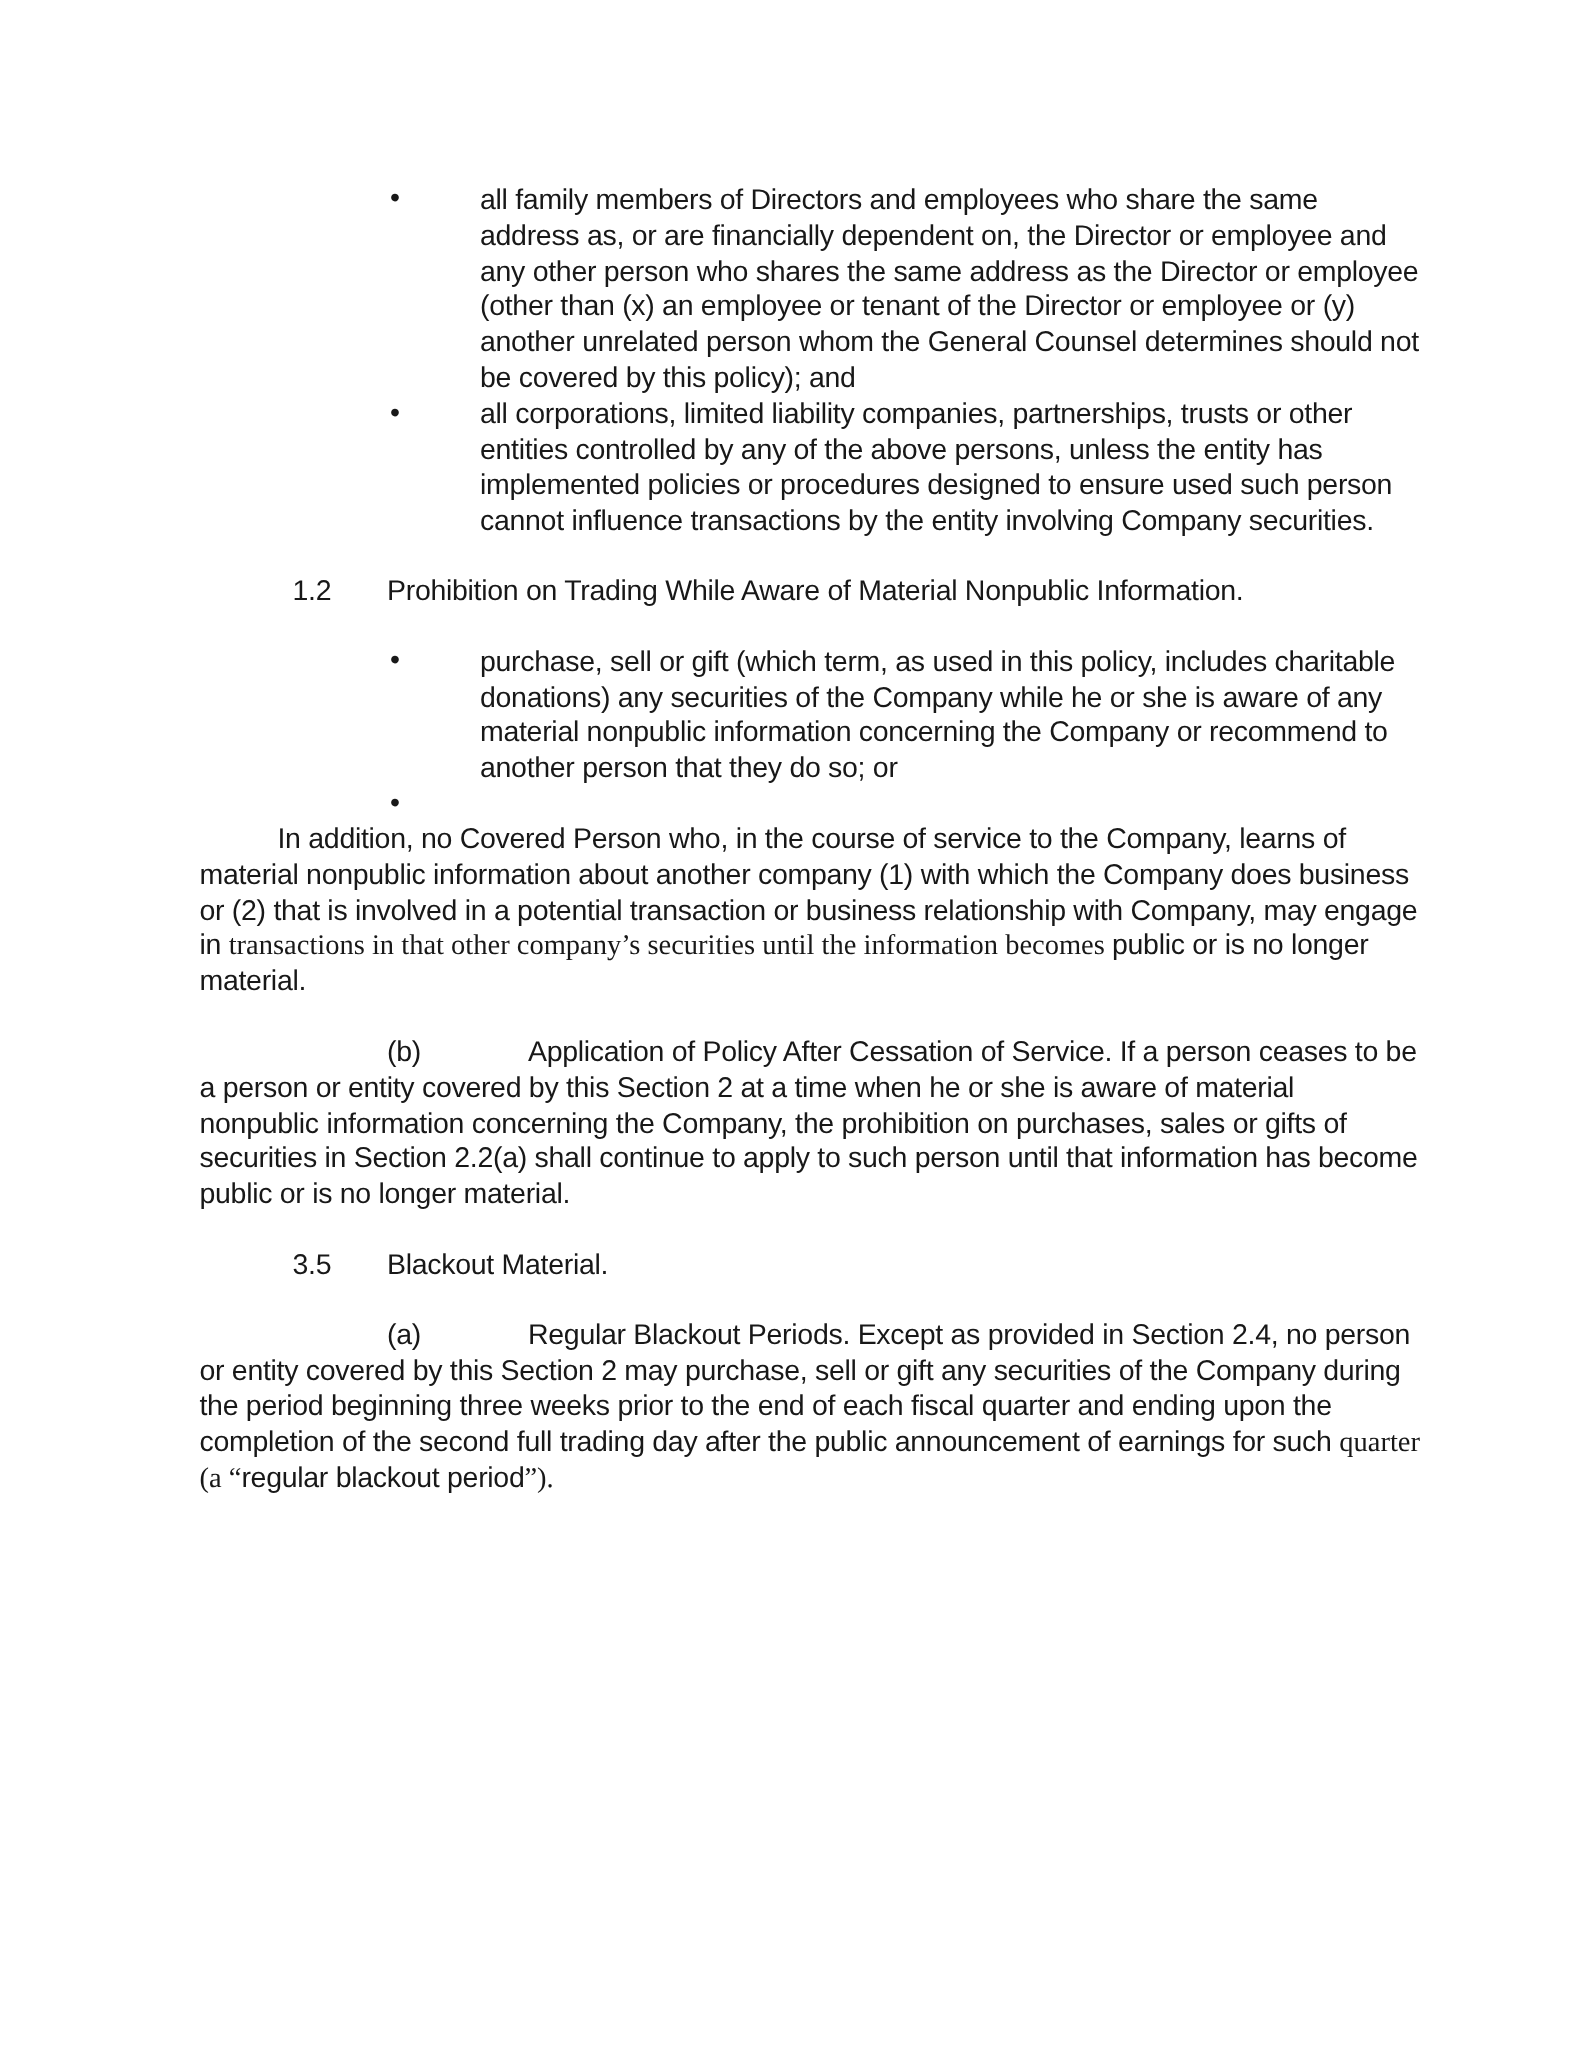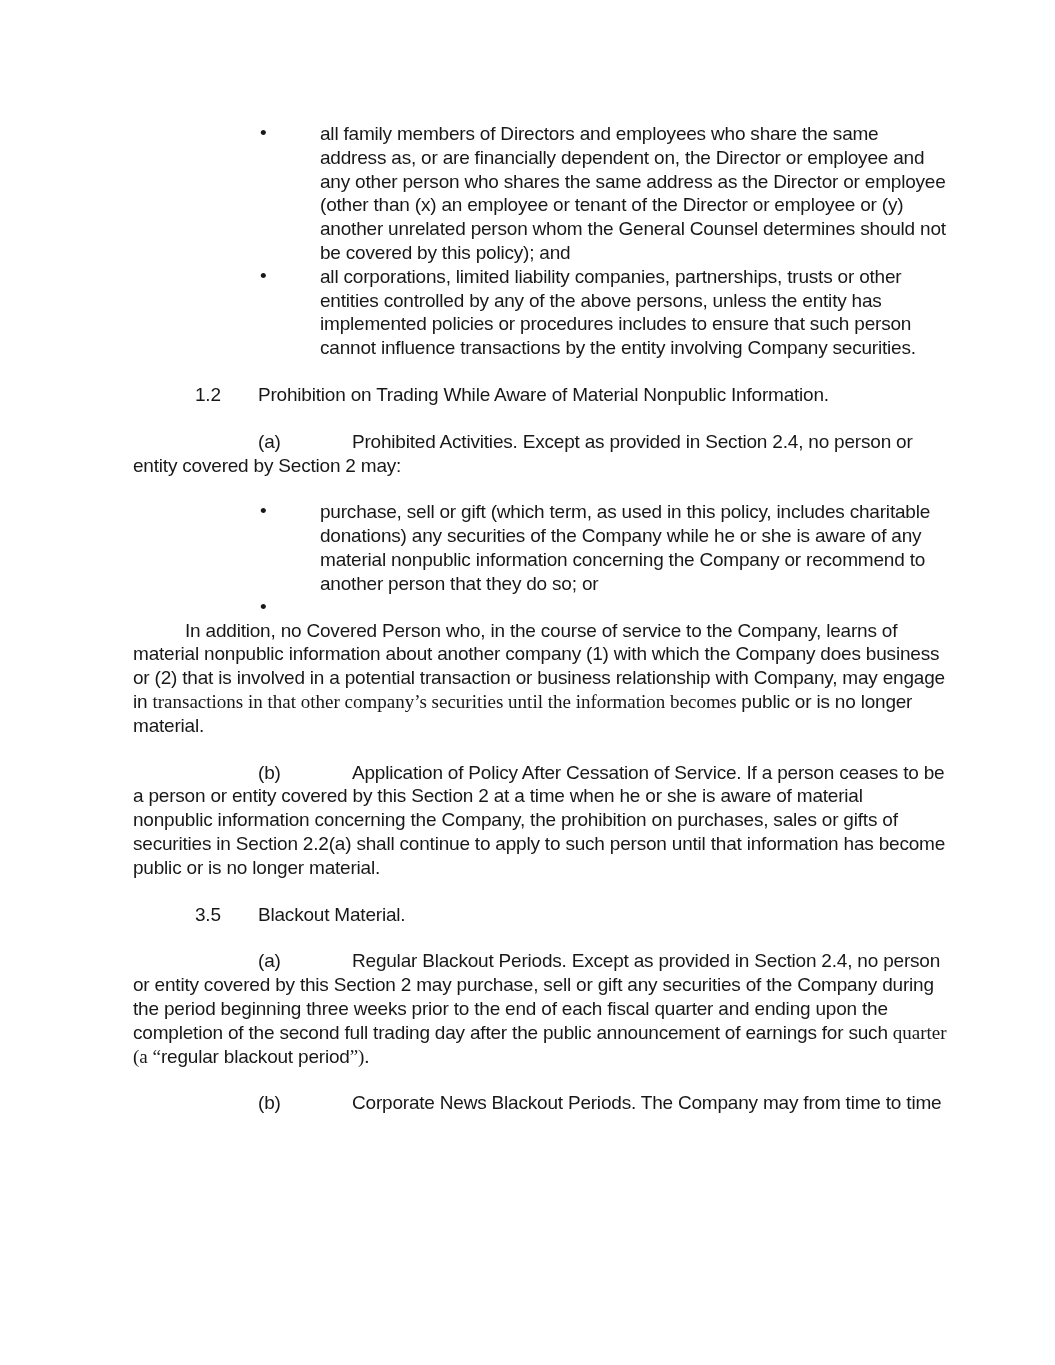--- a/index.html
+++ b/index.html
@@ -69,31 +69,28 @@
 
 <div class="page">
 
   <div class="blist">
     <div class="bitem">
       <span class="bmark">•</span>
       <span><span>all family members of Directors and employees who share the same address as, or are financially dependent on, the Director or employee and any other person who shares the same address as the Director or employee (other than (x) an employee or tenant of the Director or employee or (y) another unrelated person whom the General Counsel determines should not be covered by this policy); and</span></span>
     </div>
     <div class="bitem">
       <span class="bmark">•</span>
-      <span><span>all corporations, limited liability companies, partnerships, trusts or other entities controlled by any of the above persons, unless the entity has implemented policies or procedures includes to ensure that such person cannot influence transactions by the entity involving Company securities.</span></span>
+      <span><span>all corporations, limited liability companies, partnerships, trusts or other entities controlled by any of the above persons, unless the entity has implemented policies or procedures designed to ensure used such person cannot influence transactions by the entity involving Company securities.</span></span>
     </div>
   </div>
 
   <div class="heading block">
     <span class="hnum">1.2</span><span><span class="u">Prohibition on Trading While Aware of Material Nonpublic Information</span><span>.</span></span>
   </div>
 
-  <div class="para indent-para block">
-    <span class="plabel">(a)</span><span><span class="u">Prohibited Activities</span><span>. Except as provided in </span><span class="u">Section 2.4</span><span>, no person or entity covered by </span><span class="u">Section 2</span><span> may:</span></span>
-  </div>
 
   <div class="blist">
     <div class="bitem">
       <span class="bmark">•</span>
       <span><span>purchase, sell or gift (which term, as used in this policy, includes charitable donations) any securities of the Company while he or she is aware of any material nonpublic information concerning the Company or recommend to another person that they do so; or</span></span>
     </div>
     <div class="bitem">
       <span class="bmark">•</span>
     </div>
   </div>
@@ -107,17 +104,14 @@
   </div>
 
   <div class="heading block">
     <span class="hnum">3.5</span><span><span class="u">Blackout Material</span><span>.</span></span>
   </div>
 
   <div class="para indent-para block">
     <span class="plabel">(a)</span><span><span class="u">Regular Blackout Periods</span><span>. Except as provided in </span><span class="u">Section 2.4</span><span>, no person or entity covered by this </span><span class="u">Section 2</span><span> may purchase, sell or gift any securities of the Company during the period beginning three weeks prior to the end of each fiscal quarter and ending upon the completion of the second full trading day after the public announcement of earnings for such </span><span class="serif">quarter (a “</span><span>regular blackout period</span><span class="serif">”).</span></span>
   </div>
 
-  <div class="para indent-para block">
-    <span class="plabel">(b)</span><span><span class="u">Corporate News Blackout Periods</span><span>. The Company may from time to time</span></span>
-  </div>
 
 </div>
 
 </body></html>

